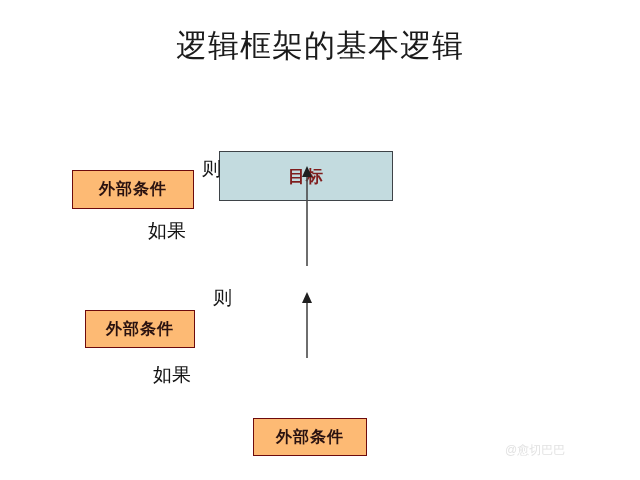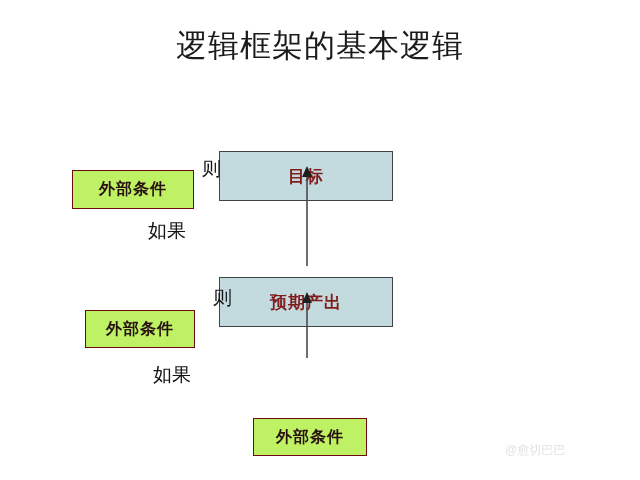--- a/index.html
+++ b/index.html
@@ -49,21 +49,21 @@
     font-weight: bold;
     color: #7f1d1d;
     letter-spacing: 1px;
     margin-top: 37px;
   }
 
   
   .red-box {
     position: absolute;
     box-sizing: border-box;
-    background: #bef264;
+    background: #fdba74;
     border: 1px solid #6d0a0c;
     display: flex;
     align-items: center;
     justify-content: center;
     font-family: "Liberation Serif", "DejaVu Serif", serif;
     font-size: 16px;
     font-weight: bold;
     color: #2a1210;
     letter-spacing: 1px;
   }
@@ -117,23 +117,20 @@
 
   <div class="conn-label" style="left:148px; top:220px;">如果</div>
 
   <div class="arrow" style="left:299px; top:166px;">
     <svg width="16" height="100" viewBox="0 0 16 100">
       <line x1="8" y1="100" x2="8" y2="9" stroke="#4a4a4a" stroke-width="1.6"></line>
       <polygon points="8,0 13,11 3,11" fill="#1f1f1f"></polygon>
     </svg>
   </div>
 
-  <div class="blue-box" style="left:219px; top:240px; width:174px; height:50px;">
-    <span>预期产出</span>
-  </div>
 
   <div class="conn-label" style="left:213px; top:287px;">则</div>
 
   <div class="red-box" style="left:85px; top:310px; width:110px; height:38px;">
     <span>外部条件</span>
   </div>
 
   <div class="arrow" style="left:299px; top:292px;">
     <svg width="16" height="66" viewBox="0 0 16 66">
       <line x1="8" y1="66" x2="8" y2="9" stroke="#4a4a4a" stroke-width="1.6"></line>

